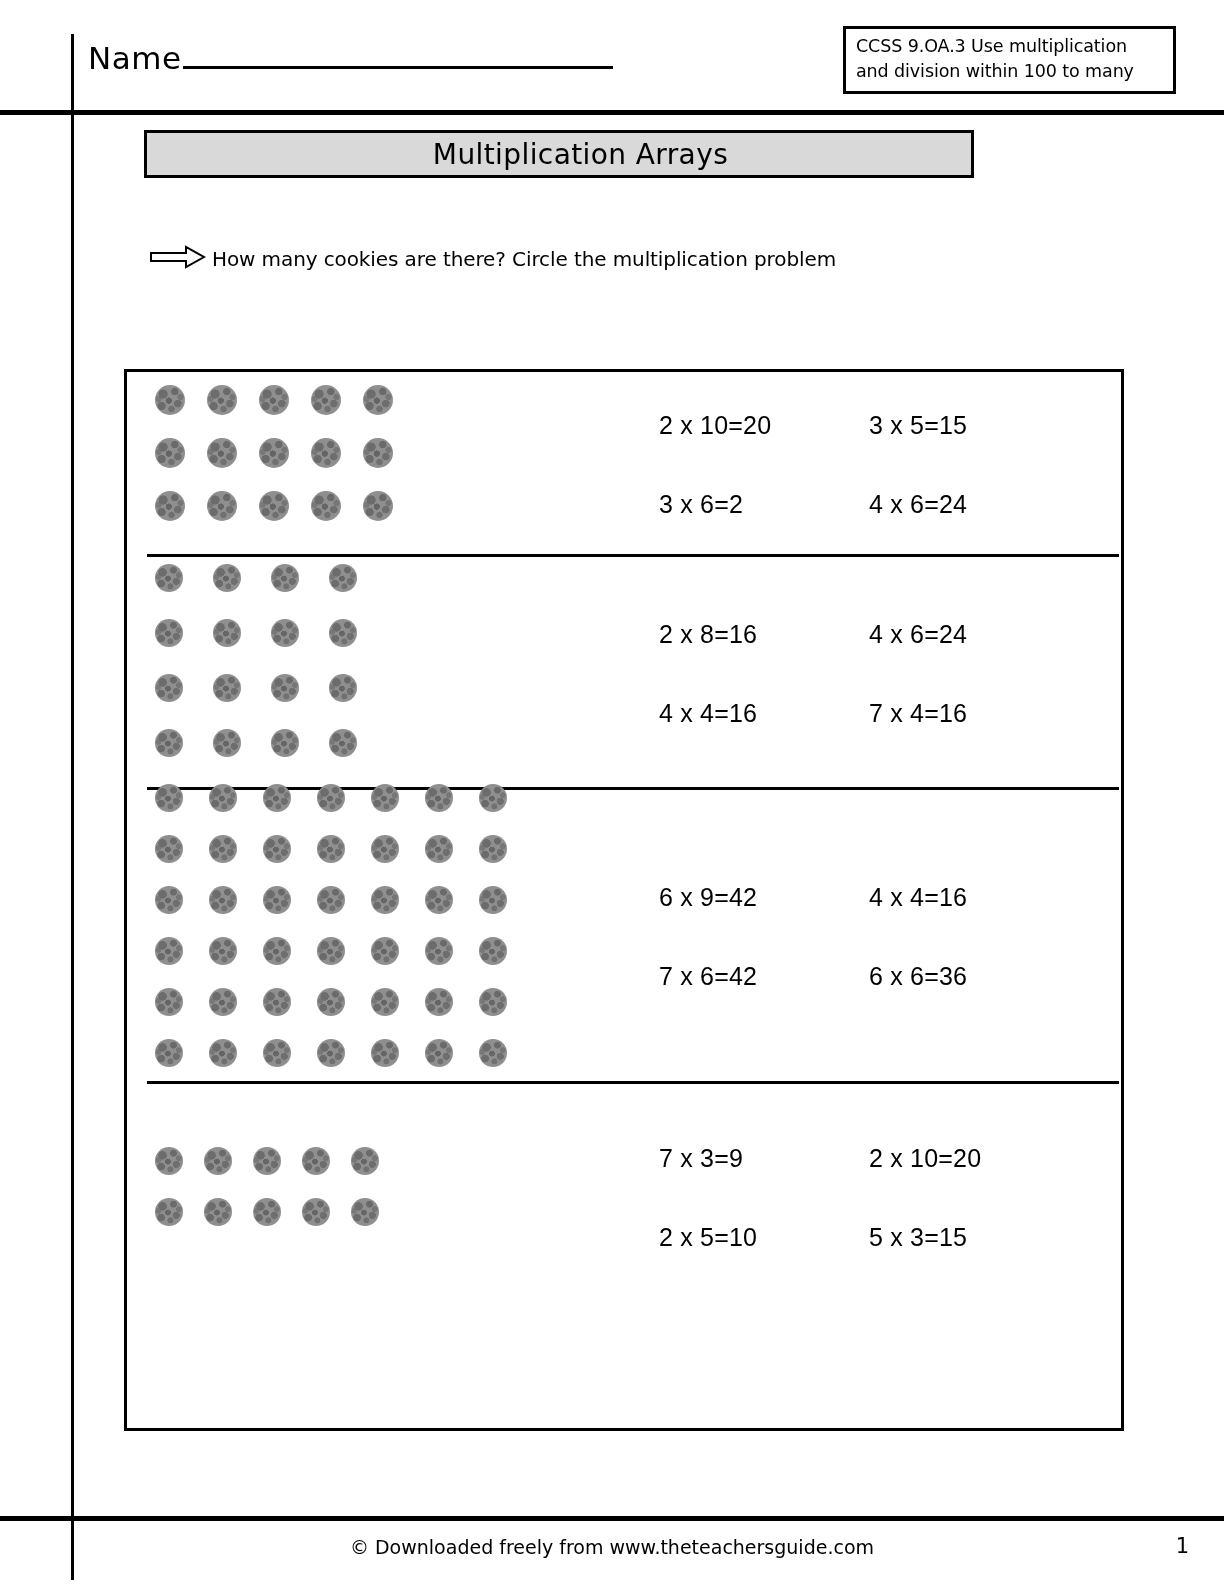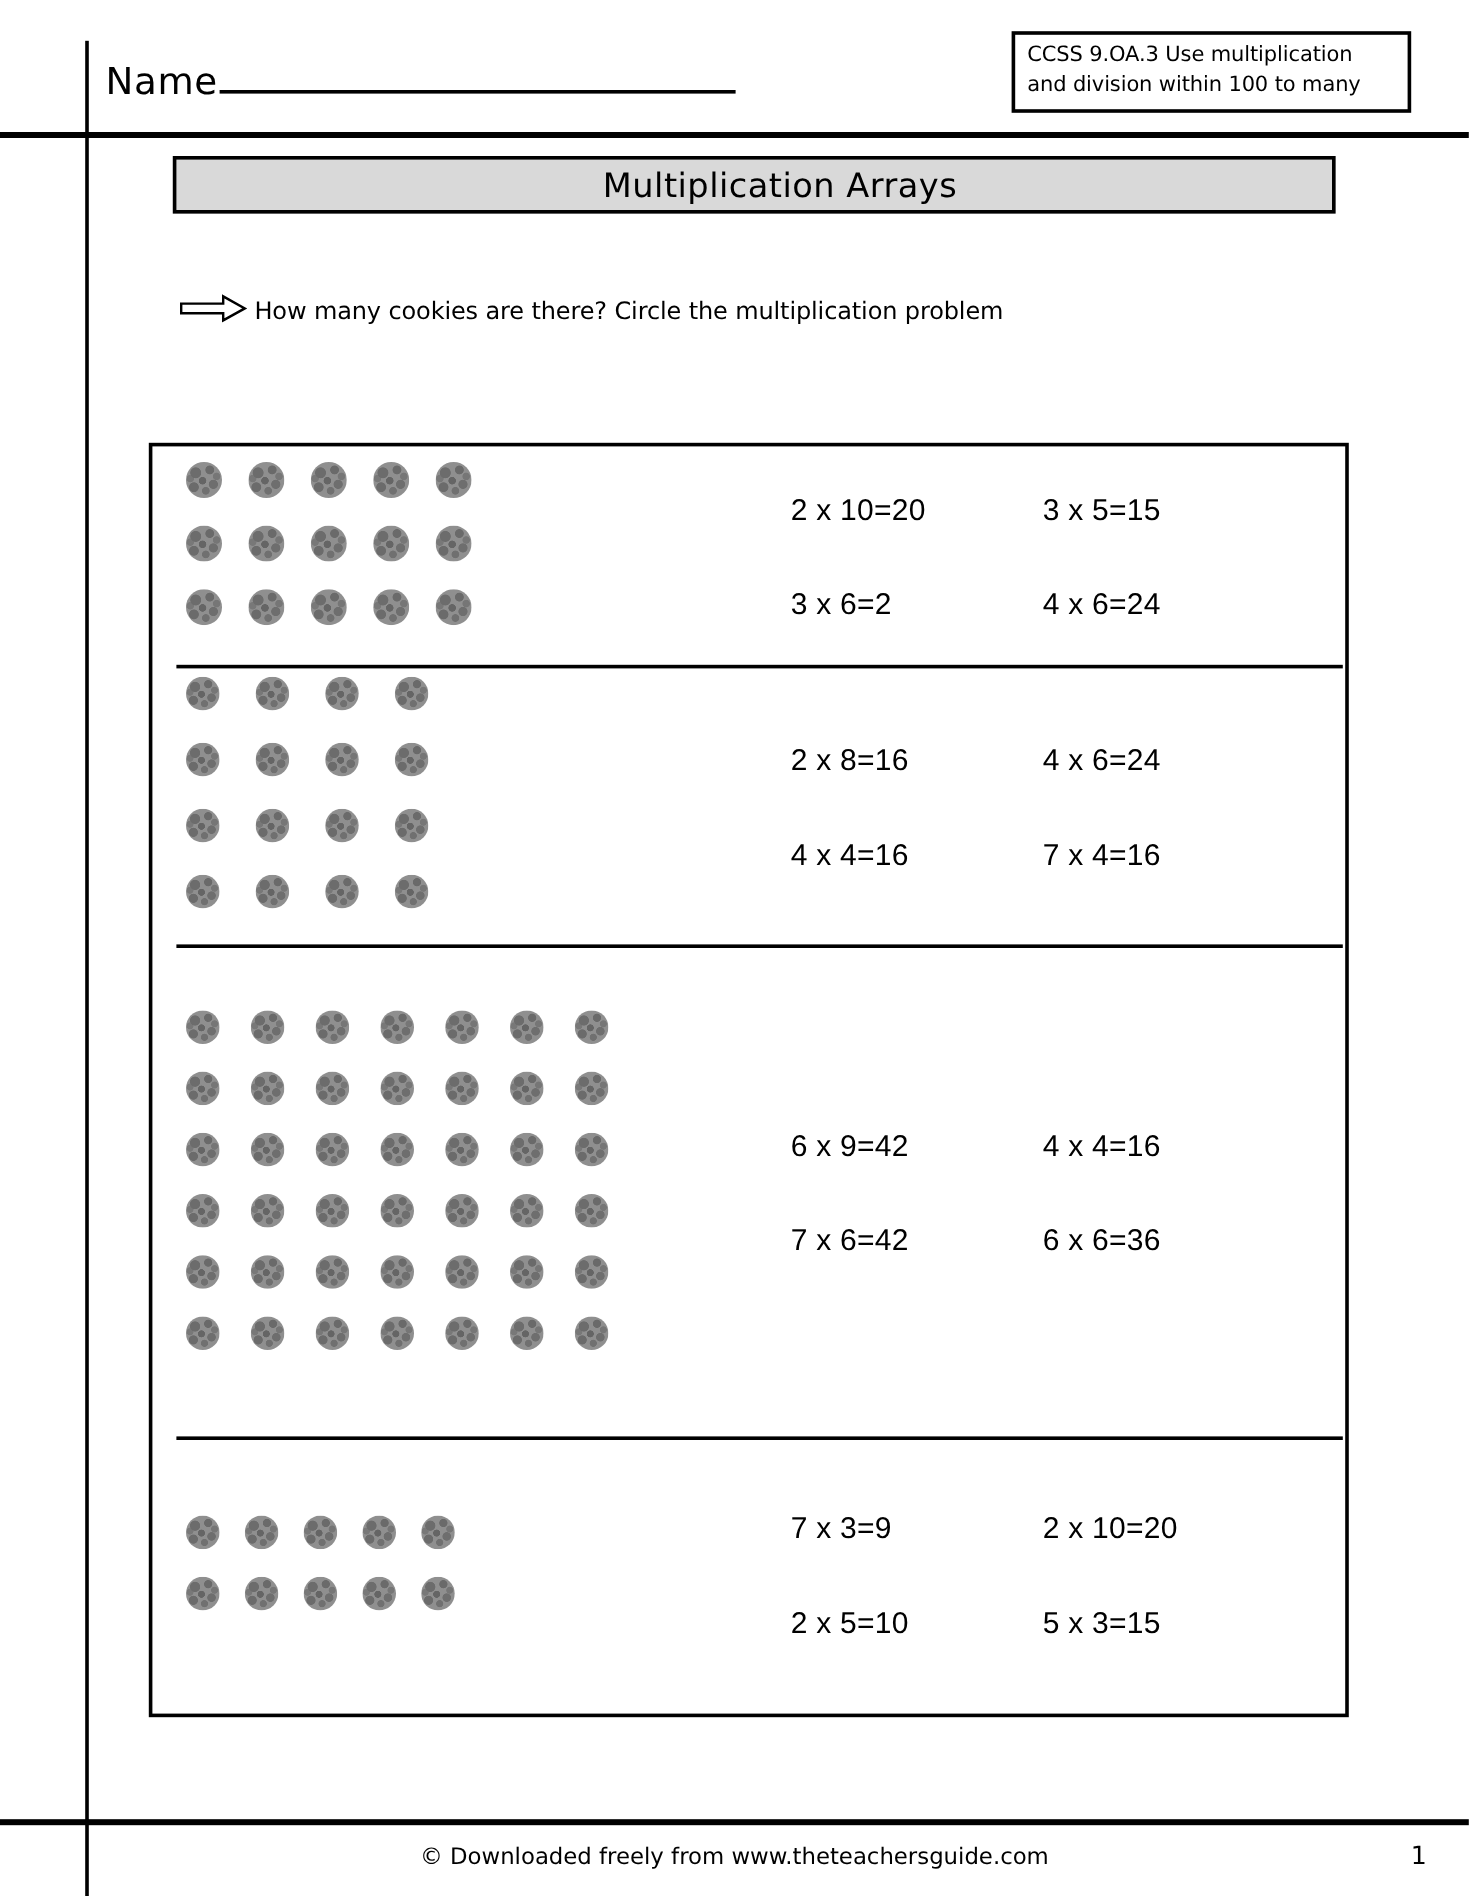--- a/index.html
+++ b/index.html
@@ -39,21 +39,21 @@
     top: 1516px;
     width: 1224px;
     height: 5px;
     background: #000;
   }
 
   
   .name-block {
     position: absolute;
     left: 88px;
-    top: 50px;
+    top: 40px;
     display: flex;
     align-items: baseline;
     white-space: nowrap;
   }
   .name-label {
     font-family: "DejaVu Sans", sans-serif;
     font-size: 31px;
     letter-spacing: .5px;
   }
   .name-rule {
@@ -80,21 +80,21 @@
     line-height: 1.42;
     letter-spacing: -0.1px;
     white-space: nowrap;
   }
 
   
   .title-banner {
     position: absolute;
     left: 144px;
     top: 130px;
-    width: 969px;
+    width: 830px;
     height: 48px;
     background: #d9d9d9;
     border: 3px solid #000;
     box-sizing: border-box;
     display: flex;
     align-items: center;
     justify-content: center;
     padding-left: 43px;
   }
   .title-text {
@@ -305,21 +305,21 @@
         </div>
       </div>
       <div class="choices-cell">
         <div class="choice">2 x 8=16</div>
         <div class="choice">4 x 6=24</div>
         <div class="choice">4 x 4=16</div>
         <div class="choice">7 x 4=16</div>
       </div>
       <div class="row-divider"></div>
     </div>
-    <div class="problem-row" style="height: 410px;">
+    <div class="problem-row" style="height: 294px;">
       <div class="array-cell">
         <div class="cookie-row" style="height: 51px;">
           <div class="cookie" style="width: 28px; height: 28px; margin-right: 26px;"></div>
           <div class="cookie" style="width: 28px; height: 28px; margin-right: 26px;"></div>
           <div class="cookie" style="width: 28px; height: 28px; margin-right: 26px;"></div>
           <div class="cookie" style="width: 28px; height: 28px; margin-right: 26px;"></div>
           <div class="cookie" style="width: 28px; height: 28px; margin-right: 26px;"></div>
           <div class="cookie" style="width: 28px; height: 28px; margin-right: 26px;"></div>
           <div class="cookie" style="width: 28px; height: 28px; margin-right: 26px;"></div>
         </div>

